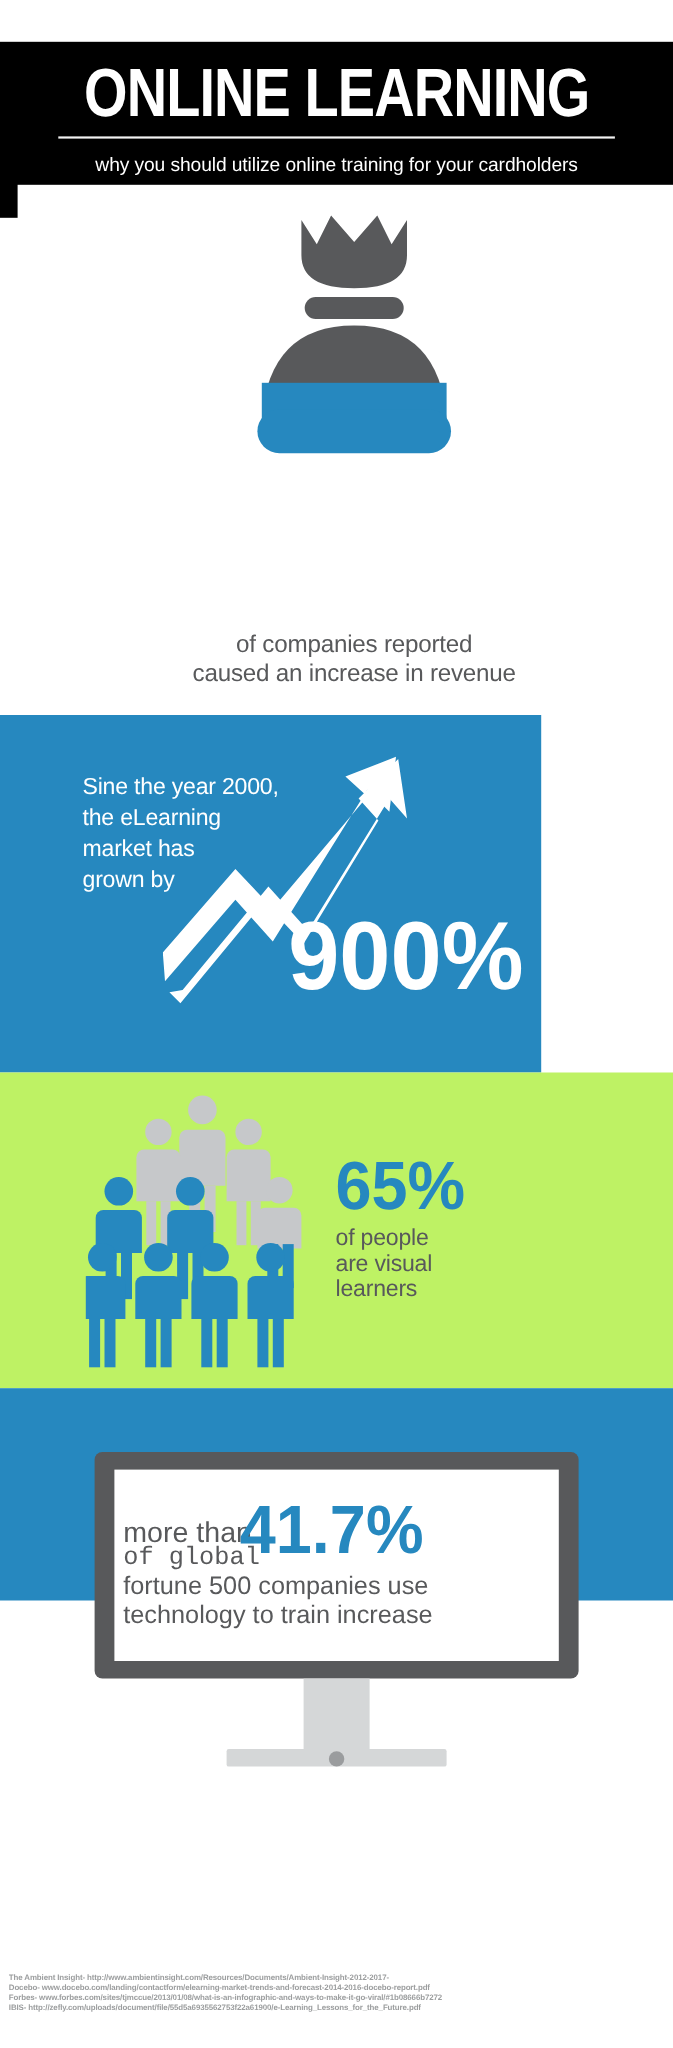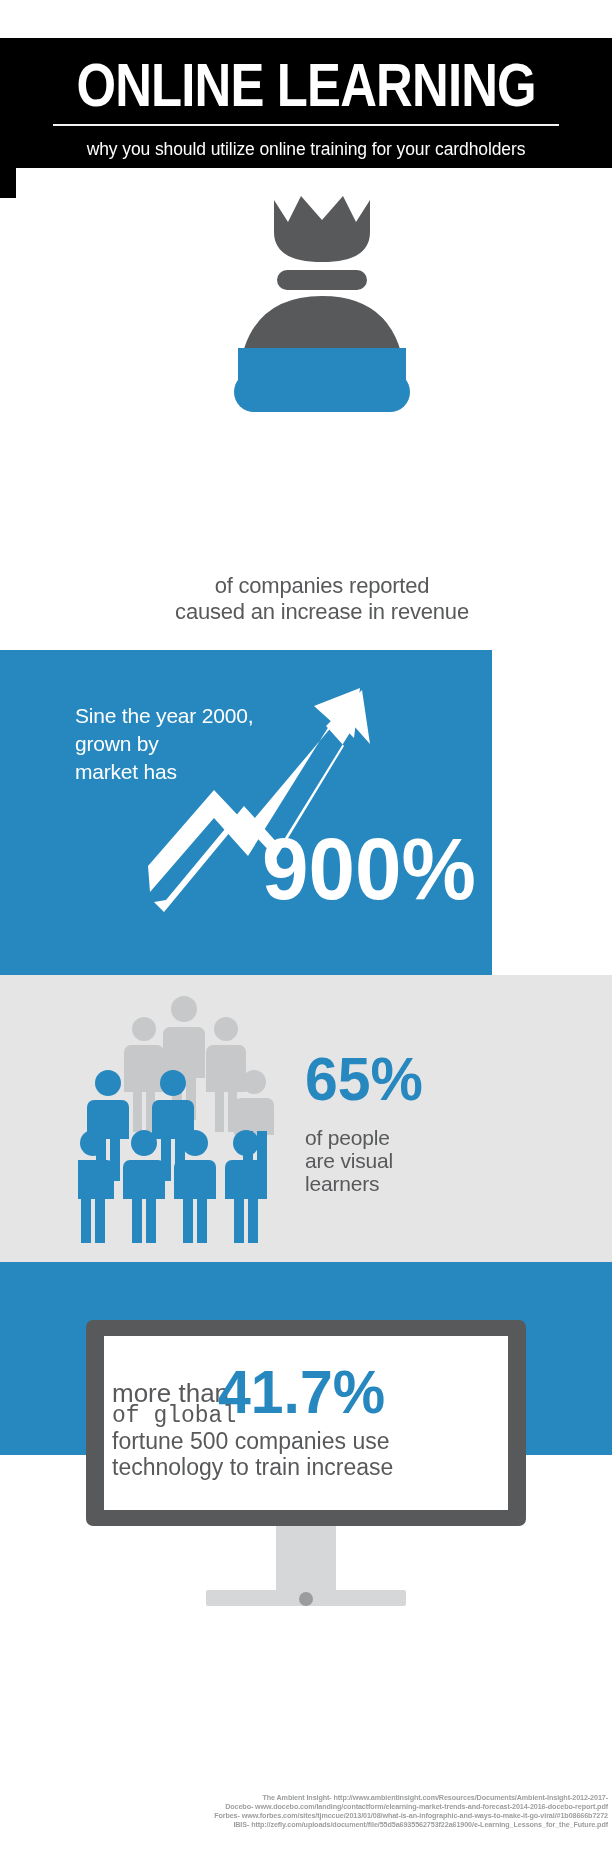--- a/index.html
+++ b/index.html
@@ -75,32 +75,32 @@
   .growth-pct{
     position:absolute;left:262px;top:175px;
     color:#ffffff;
     font-family:"Liberation Sans Narrow","Liberation Sans",sans-serif;
     font-weight:bold;font-size:88px;line-height:88px;
     transform:scaleX(0.95);transform-origin:left center;
   }
 
   
   .sec-people{
-    position:absolute;left:0;top:975px;width:612px;height:287px;background:#e5e5e5;
+    position:absolute;left:0;top:975px;width:612px;height:287px;background:#bef264;
   }
   .people-svg{position:absolute;left:78px;top:20px;}
   .people-block{position:absolute;left:305px;top:75px;}
   .people-pct{
     color:#2688bf;
     font-family:"Liberation Sans Narrow","Liberation Sans",sans-serif;
     font-weight:bold;font-size:62px;line-height:58px;
     transform:scaleX(0.95);transform-origin:left center;
   }
   .people-caption{
-    margin-top:18px;color:#58595b;font-size:21px;line-height:23px;font-weight:400;
+    margin-top:6px;color:#58595b;font-size:21px;line-height:23px;font-weight:400;
     letter-spacing:-0.2px;
   }
   .people-caption div{white-space:nowrap;}
 
   
   .sec-monitor-band{
     position:absolute;left:0;top:1262px;width:612px;height:193px;background:#2688bf;
   }
   .monitor{position:absolute;left:86px;top:1320px;width:440px;}
   .monitor-bezel{
@@ -137,21 +137,21 @@
     transform:scaleX(0.95);transform-origin:left center;
     white-space:nowrap;
   }
 
   
   .sources{
     position:absolute;left:8px;top:1793px;width:600px;
     color:#9c9e9f;font-size:7.2px;line-height:9px;font-weight:bold;
     letter-spacing:-0.1px;
   }
-  .sources div{white-space:nowrap;overflow:hidden;text-align:right;}
+  .sources div{white-space:nowrap;overflow:hidden;}
 </style>
 </head>
 <body>
 
 <div class="page">
 
   <div class="header">
     <div class="header-title">ONLINE LEARNING</div>
     <div class="header-rule"></div>
     <div class="header-sub">why you should utilize online training for your cardholders</div>
@@ -187,22 +187,23 @@
   <div class="sec-growth">
 
     <svg class="growth-arrow" width="250" height="250" viewBox="0 0 250 250">
 
       <path d="M6 232 L16 242 L92 150 L128 188 L196 76 L178 56 L214 20 L222 74 L206 56 L132 176 L96 136 L18 230 Z" fill="#ffffff"></path>
       <path d="M2 222 L66 148 L100 186 L186 48 L206 68 L212 18 L166 36 L186 54 L100 156 L66 120 L0 196 Z" fill="#ffffff"></path>
     </svg>
 
     <div class="growth-text">
       <div>Sine the year 2000,</div>
+      <div>the eLearning</div>
+      <div>market has</div>
       <div>grown by</div>
-      <div>market has</div>
     </div>
 
     <div class="growth-pct">900%</div>
   </div>
 
   <div class="sec-people">
 
     <svg class="people-svg" width="220" height="250" viewBox="0 0 220 250">
 
       <g fill="#c6c8ca">

